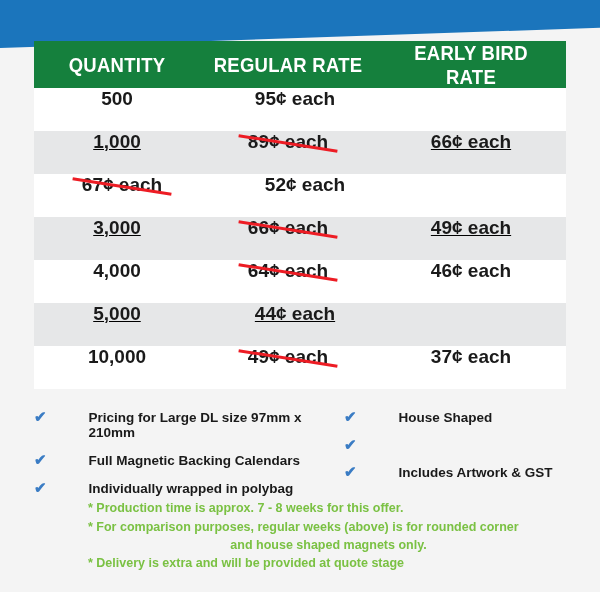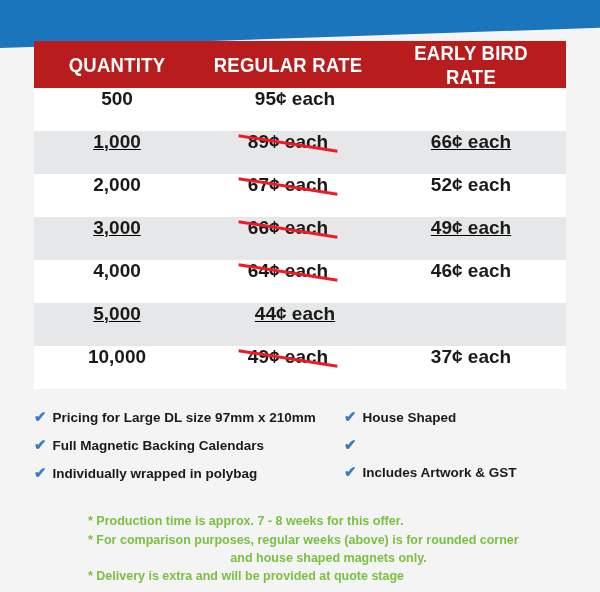--- a/index.html
+++ b/index.html
@@ -29,21 +29,21 @@
   
   #pricing-table {
     position: absolute;
     left: 34px;
     top: 41px;
     width: 532px;
   }
 
   #table-header {
     display: flex;
-    background: #b91c1c;
+    background: #15803d;
     height: 47px;
     align-items: center;
   }
 
   .hcell {
     color: #ffffff;
     font-family: "Liberation Sans Narrow", "Liberation Sans", sans-serif;
     font-weight: bold;
     font-size: 21px;
     letter-spacing: 0.3px;
@@ -109,29 +109,29 @@
     color: #3a7cc4;
     font-size: 15px;
     font-weight: bold;
     margin-right: 6px;
     line-height: 1;
   }
   .feat-label {
     font-size: 13.5px;
     font-weight: bold;
     color: #1a1a1a;
+    margin-left: 36px;
   }
 
   
   #footnotes {
     position: absolute;
     left: 88px;
     top: 500px;
     width: 470px;
-    margin-top: 13px;
   }
   .note {
     color: #7ac143;
     font-size: 12.5px;
     font-weight: bold;
     line-height: 1.42;
     margin-bottom: 1px;
   }
   .note .cont {
     display: block;
@@ -157,21 +157,20 @@
     <div class="cell col-early">95¢ each</div>
   </div>
 
   <div class="trow alt">
     <div class="cell col-qty">1,000</div>
     <div class="cell col-reg strike"><span class="strike-text">89¢ each</span></div>
     <div class="cell col-early">66¢ each</div>
   </div>
 
   <div class="trow">
-    <div class="cell col-qty">2,000</div>
     <div class="cell col-reg strike"><span class="strike-text">67¢ each</span></div>
     <div class="cell col-early">52¢ each</div>
   </div>
 
   <div class="trow alt">
     <div class="cell col-qty">3,000</div>
     <div class="cell col-reg strike"><span class="strike-text">66¢ each</span></div>
     <div class="cell col-early">49¢ each</div>
   </div>
 

